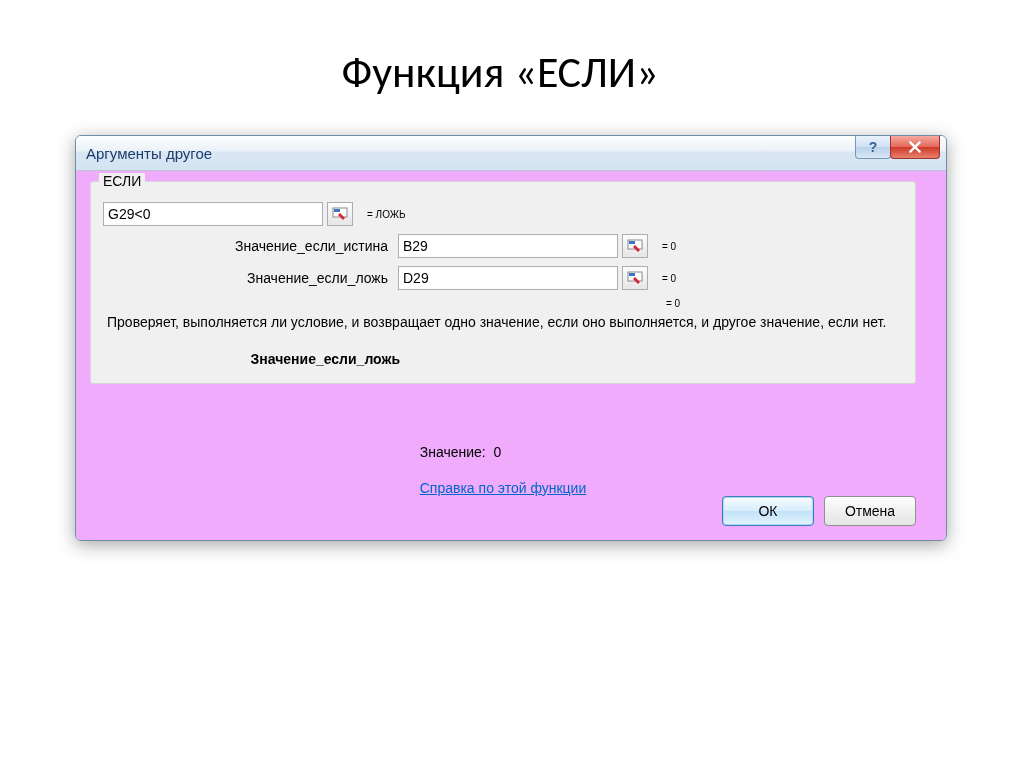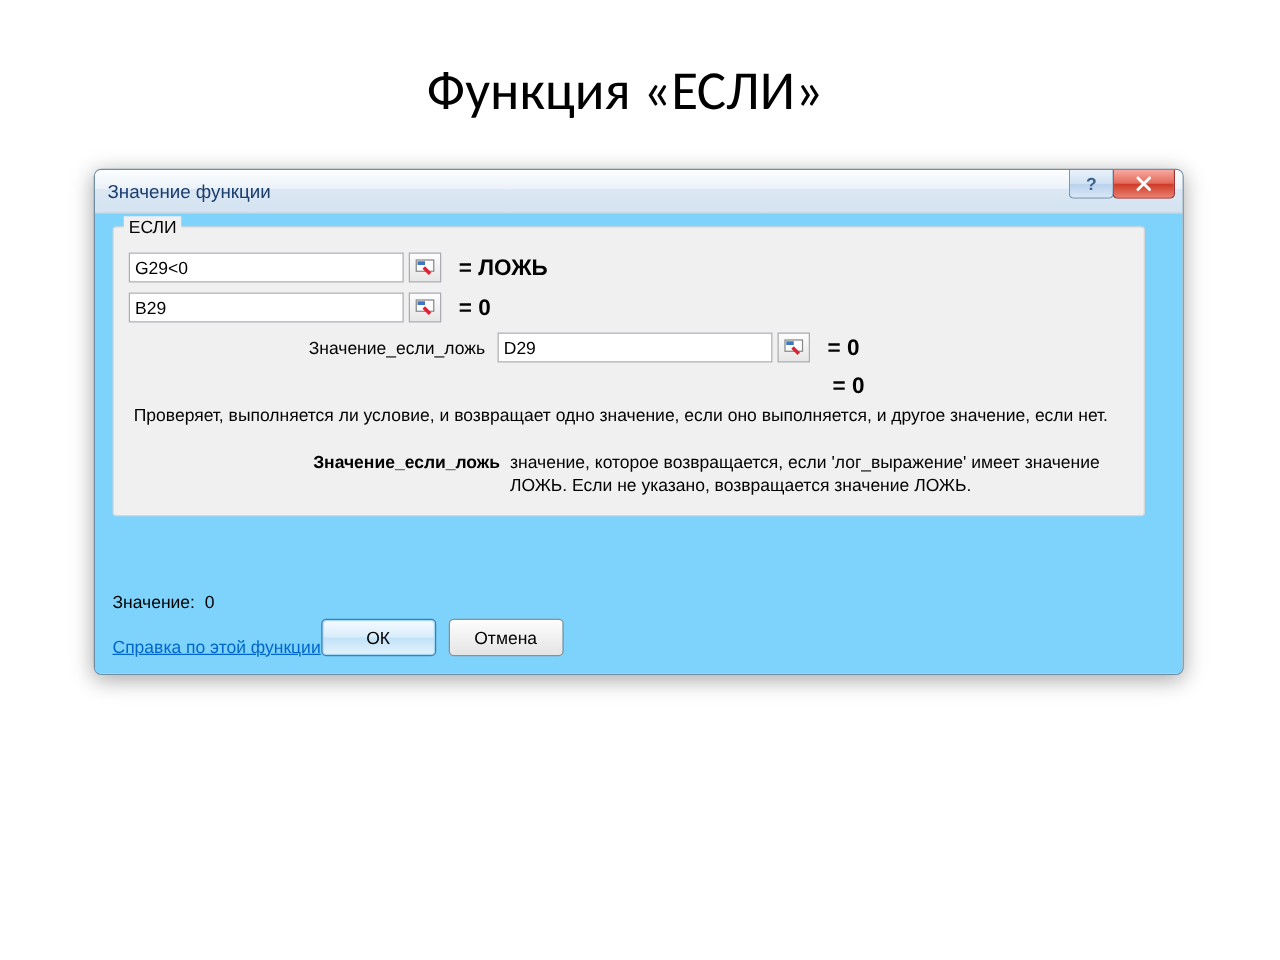--- a/index.html
+++ b/index.html
@@ -84,21 +84,21 @@
   }
   .tbtn.close {
     width: 48px;
     background: linear-gradient(to bottom, #f7a9a1 0%, #e36a5b 48%, #cf3b28 52%, #e9806f 100%);
     border-color: #933;
   }
   .tbtn.close svg { width: 14px; height: 14px; }
 
   .dialog-body {
     padding: 10px 30px 14px 14px;
-    background: #7dd3fc;
+    background: #f0abfc;
   }
 
   .group {
     border: 1px solid #d6d6d6;
     border-radius: 3px;
     padding: 12px 12px 10px 12px;
     position: relative;
     background: #f0f0f0;
     margin-bottom: 6px;
   }
@@ -139,23 +139,22 @@
     border: 1px solid #abadb3;
     background: linear-gradient(#fdfdfd,#e6e6e6);
     display: flex;
     align-items: center;
     justify-content: center;
     box-sizing: border-box;
   }
   .ref-btn svg { width: 16px; height: 14px; }
   .arg-result {
     margin-left: 14px;
-    font-size: 18px;
+    font-size: 10px;
     white-space: nowrap;
-    font-weight: bold;
   }
 
   .overall-row {
     display: flex;
     margin: 6px 0 2px 0;
   }
   .overall-row .spacer { width: 549px; }
 
   .desc-block {
     margin: 4px 4px 4px 4px;
@@ -175,20 +174,21 @@
     padding-right: 8px;
     flex-shrink: 0;
   }
   .detail-text { flex: 1; }
 
   .footer {
     margin-top: 60px;
     display: flex;
     align-items: center;
     justify-content: flex-start;
+    flex-direction: column;
   }
   .footer-left {
     display: flex;
     flex-direction: column;
     gap: 20px;
   }
   .result-line { font-size: 14px; }
   .help-link {
     color: #0066cc;
     text-decoration: underline;
@@ -220,21 +220,21 @@
   }
 </style>
 </head>
 <body>
 
 <div class="slide">
   <div class="slide-title">Функция «ЕСЛИ»</div>
 
   <div class="dialog">
     <div class="titlebar">
-      <span class="title-text">Значение функции</span>
+      <span class="title-text">Аргументы другое</span>
       <div class="controls">
         <div class="tbtn help">
           <span>?</span>
         </div>
         <div class="tbtn close">
           <svg viewBox="0 0 12 12">
             <path d="M2 2 L10 10 M10 2 L2 10" stroke="#fff" stroke-width="2" stroke-linecap="round"></path>
           </svg>
         </div>
       </div>
@@ -250,20 +250,21 @@
             <svg viewBox="0 0 16 14">
               <rect x="1" y="1" width="14" height="9" fill="#fff" stroke="#888"></rect>
               <rect x="2" y="2" width="6" height="3" fill="#3e77c1"></rect>
               <path d="M6 8 L11 13 L13 11 L8 6 Z" fill="#d23"></path>
             </svg>
           </div>
           <div class="arg-result">=  ЛОЖЬ</div>
         </div>
 
         <div class="arg-row">
+          <div class="arg-label">Значение_если_истина</div>
           <input class="arg-input" value="B29" style="">
           <div class="ref-btn">
             <svg viewBox="0 0 16 14">
               <rect x="1" y="1" width="14" height="9" fill="#fff" stroke="#888"></rect>
               <rect x="2" y="2" width="6" height="3" fill="#3e77c1"></rect>
               <path d="M6 8 L11 13 L13 11 L8 6 Z" fill="#d23"></path>
             </svg>
           </div>
           <div class="arg-result">=  0</div>
         </div>
@@ -283,21 +284,20 @@
 
         <div class="overall-row">
           <div class="spacer"></div>
           <div class="arg-result">=  0</div>
         </div>
 
         <div class="desc-block">Проверяет, выполняется ли условие, и возвращает одно значение, если оно выполняется, и другое значение, если нет.</div>
 
         <div class="detail-block">
           <div class="detail-label">Значение_если_ложь</div>
-          <div class="detail-text">значение, которое возвращается, если 'лог_выражение' имеет значение ЛОЖЬ. Если не указано, возвращается значение ЛОЖЬ.</div>
         </div>
       </div>
 
       <div class="footer">
         <div class="footer-left">
           <div class="result-line">
             <span>Значение:</span>&nbsp;&nbsp;<span>0</span>
           </div>
           <span class="help-link">Справка по этой функции</span>
         </div>

